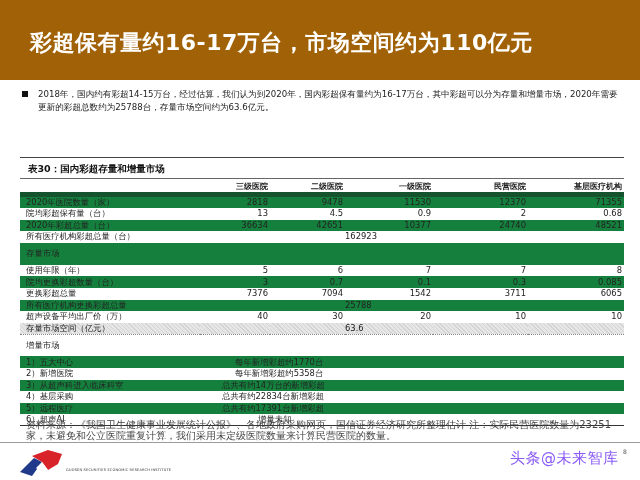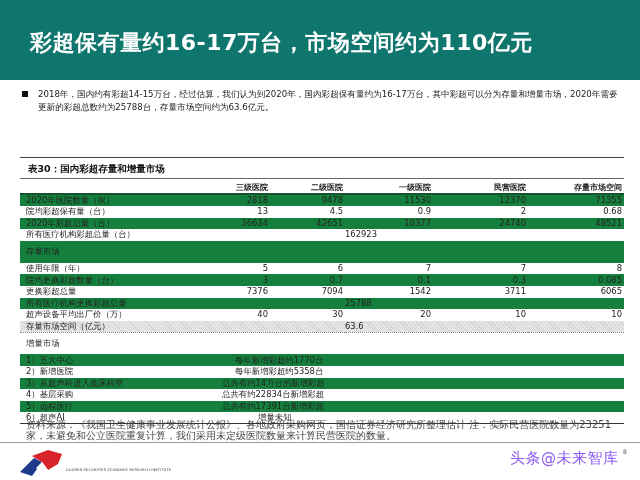--- a/index.html
+++ b/index.html
@@ -1,21 +1,21 @@
 <!DOCTYPE html>
 <html><head>
 <meta charset="utf-8">
 <style>
   * { box-sizing: border-box; margin: 0; padding: 0; }
   html, body { width: 640px; height: 480px; overflow: hidden; background: #ffffff; }
   body { font-family: "DejaVu Sans", "Liberation Sans", sans-serif; color: #222; position: relative; }
 
   .title-bar {
     position: absolute; left: 0; top: 0; width: 640px; height: 80px;
-    background: #0f766e;
+    background: #a16207;
     padding-left: 16px;
   }
   .title-bar h1 {
     position: absolute; left: 30px; top: 28px;
     font-size: 22px; font-weight: bold; color: #ffffff; letter-spacing: 0.5px;
     font-family: "DejaVu Sans", sans-serif;
   }
 
   .bullets { position: absolute; left: 20px; top: 88px; width: 605px; }
   .bullet { display: flex; font-size: 8.6px; line-height: 12.5px; color: #222; margin-bottom: 4px; }
@@ -29,21 +29,21 @@
     font-size: 9.5px; font-weight: bold; color: #111;
   }
   .rule-title { position: absolute; left: 20px; top: 178px; width: 604px; height: 1px; background: #666; }
 
   table.data {
     position: absolute; left: 20px; top: 181px; width: 604px;
     border-collapse: collapse; font-size: 8.4px; color: #222;
   }
   table.data td, table.data th { height: 11.6px; line-height: 11px; padding: 0 2px; white-space: nowrap; }
   table.data th { font-weight: bold; font-size: 8px; text-align: right; height: 13px; }
-  table.data tr.hdr { border-bottom: 2px solid #14532d; }
+  table.data tr.hdr { border-bottom: 5px solid #14532d; }
   table.data td.lbl { text-align: left; padding-left: 6px; width: 180px; }
   table.data td.num { text-align: right; }
   table.data tr.shade td { background: #15803d; }
   table.data tr.section td { font-weight: normal; height: 22px; }
   table.data tr.hatch td {
     background: repeating-linear-gradient(45deg, #d4d4d4 0 1px, #e6e6e6 1px 3px);
     border-bottom: 1px dotted #888;
   }
   table.data tr.last td { border-bottom: 1px solid #333; margin-top: 28px; }
   table.data td.span-left { text-align: left; padding-left: 35px; }
@@ -92,21 +92,21 @@
       <col style="width:95px">
       <col style="width:96px">
   </colgroup>
   <tbody>
       <tr class="hdr">
     <th></th>
     <th>三级医院</th>
     <th>二级医院</th>
     <th>一级医院</th>
     <th>民营医院</th>
-    <th>存量市场空间</th>
+    <th>基层医疗机构</th>
   </tr>
 
   <tr class="shade">
     <td class="lbl">2020年医院数量（家）</td>
     <td class="num">2818</td>
     <td class="num">9478</td>
     <td class="num">11530</td>
     <td class="num">12370</td>
     <td class="num">71355</td>
   </tr>

